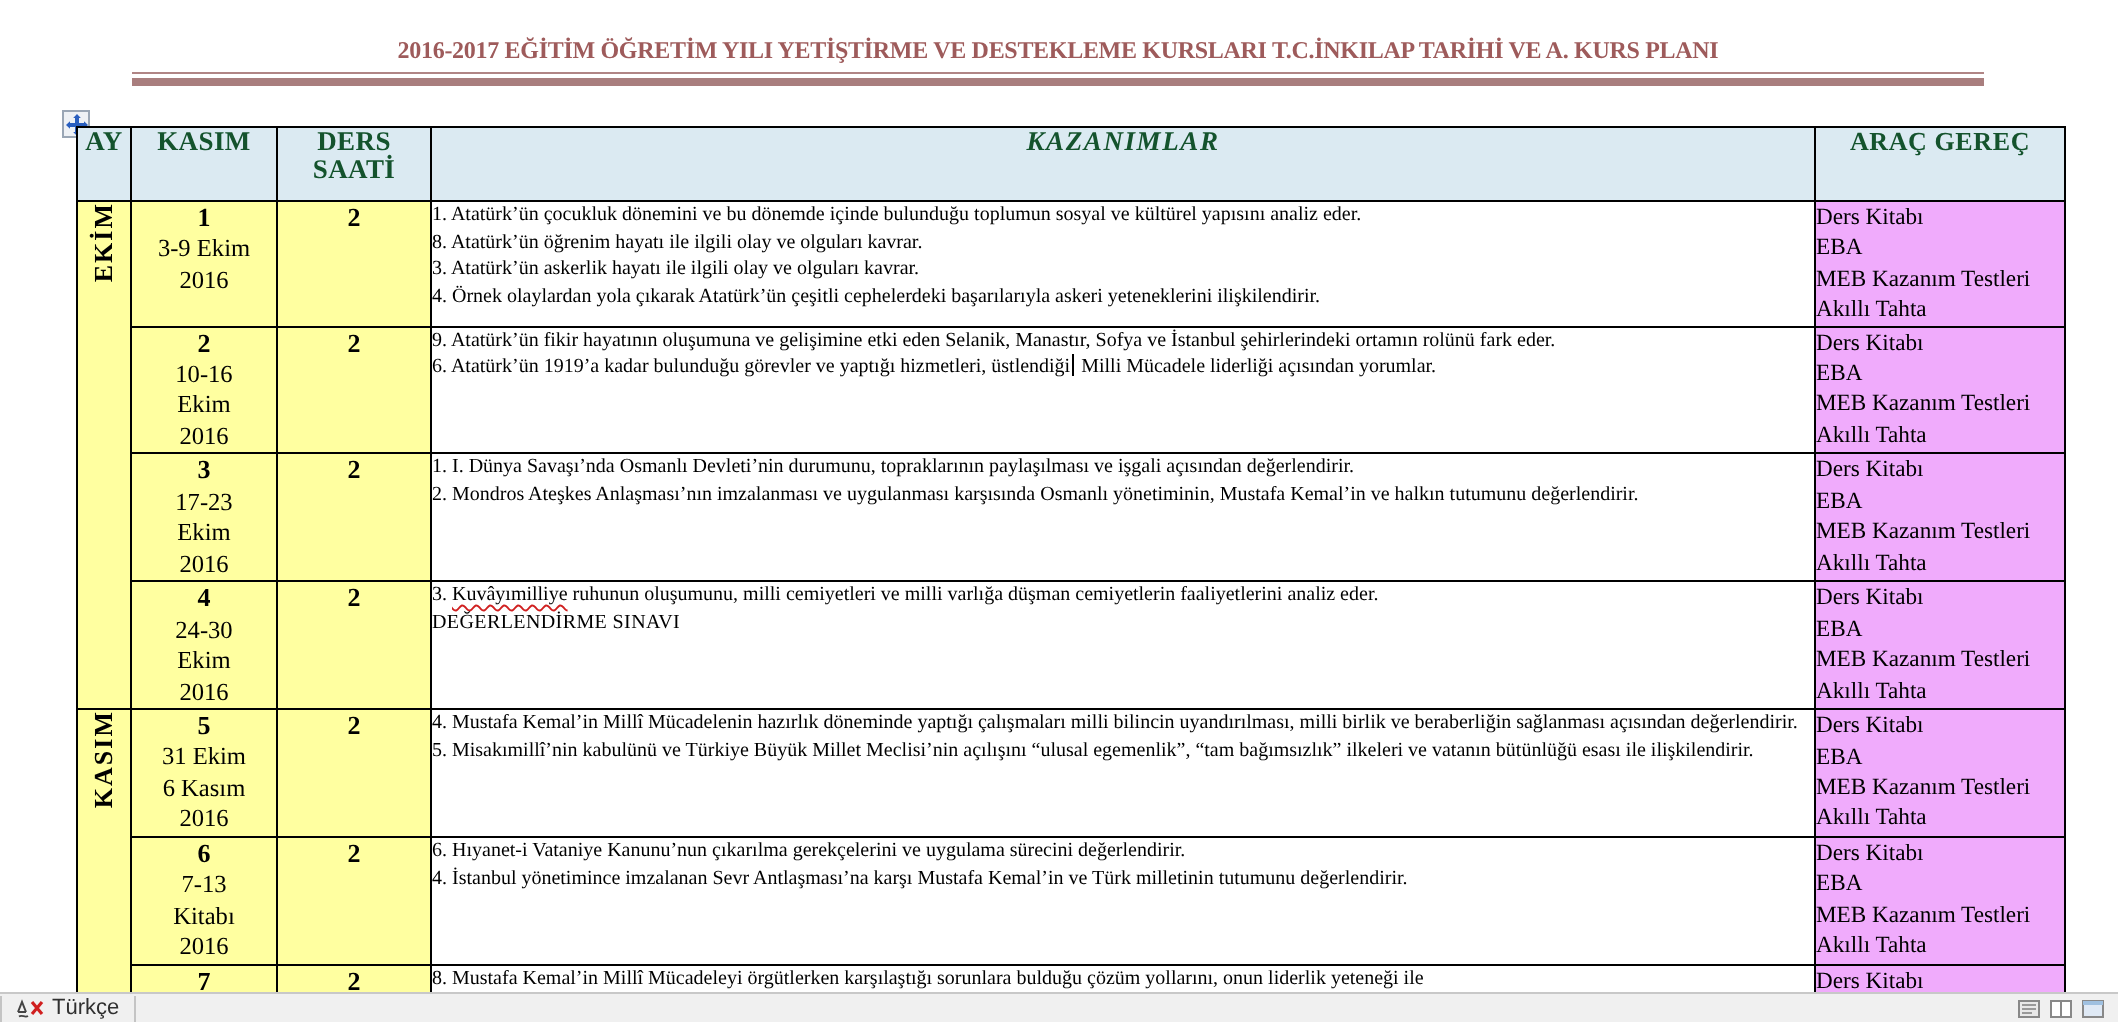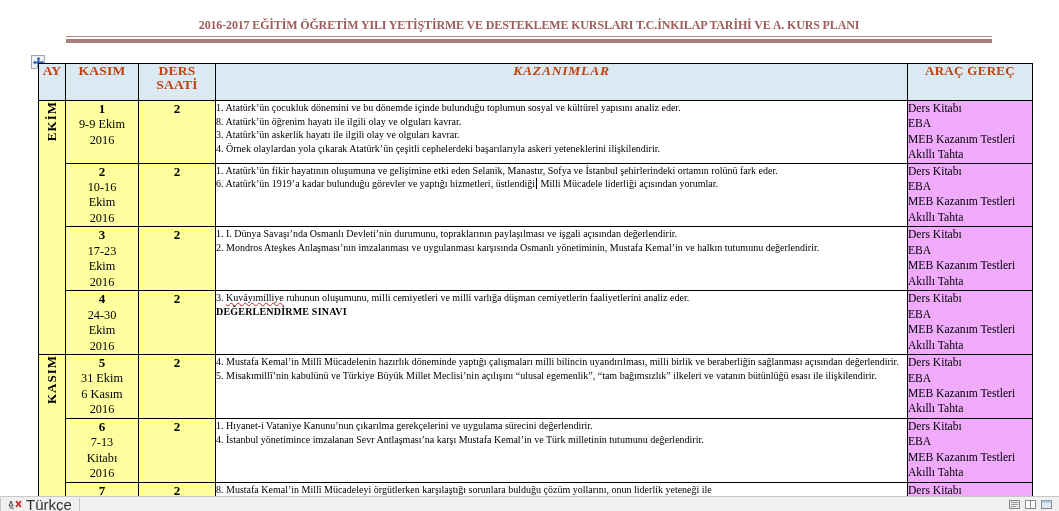--- a/index.html
+++ b/index.html
@@ -78,21 +78,21 @@
   col.c-ders   { width: 77px; }
   col.c-kaz    { width: 692px; }
   col.c-arac   { width: 125px; }
 
   
   thead th {
     background: #dbeaf2;
     font-family: "Liberation Serif", serif;
     font-weight: bold;
     font-size: 13.5px;
-    color: #c2410c;
+    color: #14532d;
     vertical-align: middle;
     height: 37px;
     line-height: 1.05;
     letter-spacing: 0.2px;
   }
   thead th.th-kaz { letter-spacing: 0.8px; font-style: italic; }
   thead th.th-arac { letter-spacing: 0.3px; font-size: 13px; }
 
   
   td.ay-cell {
@@ -134,21 +134,21 @@
   
   td.kaz-cell {
     background: #ffffff;
     padding: 3px 5px 3px 6px;
     font-size: 10px;
     line-height: 1.37;
     text-align: justify;
     margin-left: 20px;
   }
   td.kaz-cell p { margin: 0; }
-  .bold-line { font-weight: bold; letter-spacing: 0.2px; }
+  .bold-line { font-weight: normal; letter-spacing: 0.2px; }
   .spell-err {
     text-decoration: underline wavy #d02020;
     text-decoration-skip-ink: none;
   }
   .caret {
     display: inline-block;
     width: 1px;
     height: 11px;
     background: #000;
     vertical-align: -2px;
@@ -168,21 +168,21 @@
   
   .status-bar {
     position: absolute;
     left: 0; bottom: 0;
     width: 1059px; height: 15px;
     background: #f0f0f0;
     border-top: 1px solid #c8c8c8;
     display: flex;
     align-items: center;
     font-family: "Liberation Sans", sans-serif;
-    font-size: 15px;
+    font-size: 11px;
     color: #303030;
   }
   .status-sep {
     width: 1px; height: 13px;
     background: #c4c4c4;
   }
   .status-cell {
     display: flex; align-items: center;
     gap: 4px;
     padding: 0 7px;
@@ -250,21 +250,21 @@
           </th>
           <th class="th-kaz">KAZANIMLAR</th>
           <th class="th-arac">ARAÇ GEREÇ</th>
         </tr>
       </thead>
       <tbody id="tbody">
           <tr>
             <td class="ay-cell" rowspan="4"><span class="ay-text">EKİM</span></td>
             <td class="hafta-cell">
               <span class="hafta-no">1</span>
-              <span class="hafta-line">9-9 Ekim</span>
+              <span class="hafta-line">3-9 Ekim</span>
               <span class="hafta-line">2016</span>
             </td>
             <td class="ders-cell">2</td>
             <td class="kaz-cell">
               <p>1. Atatürk’ün çocukluk dönemini ve bu dönemde içinde bulunduğu toplumun sosyal ve kültürel yapısını analiz eder.</p>
               <p>8. Atatürk’ün öğrenim hayatı ile ilgili  olay ve olguları kavrar.</p>
               <p>3. Atatürk’ün askerlik hayatı ile ilgili   olay ve olguları kavrar.</p>
               <p>4. Örnek  olaylardan yola çıkarak Atatürk’ün çeşitli  cephelerdeki başarılarıyla askeri yeteneklerini ilişkilendirir.</p>
             </td>
             <td class="arac-cell">
@@ -276,21 +276,21 @@
           </tr>
           <tr>
             <td class="hafta-cell">
               <span class="hafta-no">2</span>
               <span class="hafta-line">10-16</span>
               <span class="hafta-line">Ekim</span>
               <span class="hafta-line">2016</span>
             </td>
             <td class="ders-cell">2</td>
             <td class="kaz-cell">
-              <p>1. Atatürk’ün fikir  hayatının oluşumuna ve gelişimine  etki eden Selanik, Manastır, Sofya ve İstanbul şehirlerindeki  ortamın rolünü fark eder.</p>
+              <p>9. Atatürk’ün fikir  hayatının oluşumuna ve gelişimine  etki eden Selanik, Manastır, Sofya ve İstanbul şehirlerindeki  ortamın rolünü fark eder.</p>
               <p>6. Atatürk’ün 1919’a kadar bulunduğu görevler ve yaptığı hizmetleri, üstlendiği<span class="caret"></span> Milli  Mücadele liderliği  açısından yorumlar.</p>
             </td>
             <td class="arac-cell">
               <span>Ders Kitabı</span>
               <span>EBA</span>
               <span>MEB Kazanım  Testleri</span>
               <span>Akıllı Tahta</span>
             </td>
           </tr>
           <tr>
@@ -353,21 +353,21 @@
           </tr>
           <tr>
             <td class="hafta-cell">
               <span class="hafta-no">6</span>
               <span class="hafta-line">7-13</span>
               <span class="hafta-line">Kitabı</span>
               <span class="hafta-line">2016</span>
             </td>
             <td class="ders-cell">2</td>
             <td class="kaz-cell">
-              <p>1. Hıyanet-i Vataniye Kanunu’nun çıkarılma gerekçelerini ve uygulama sürecini  değerlendirir.</p>
+              <p>6. Hıyanet-i Vataniye Kanunu’nun çıkarılma gerekçelerini ve uygulama sürecini  değerlendirir.</p>
               <p>4. İstanbul yönetimince imzalanan Sevr Antlaşması’na karşı Mustafa Kemal’in ve  Türk milletinin  tutumunu değerlendirir.</p>
             </td>
             <td class="arac-cell">
               <span>Ders Kitabı</span>
               <span>EBA</span>
               <span>MEB Kazanım  Testleri</span>
               <span>Akıllı Tahta</span>
             </td>
           </tr>
           <tr>

